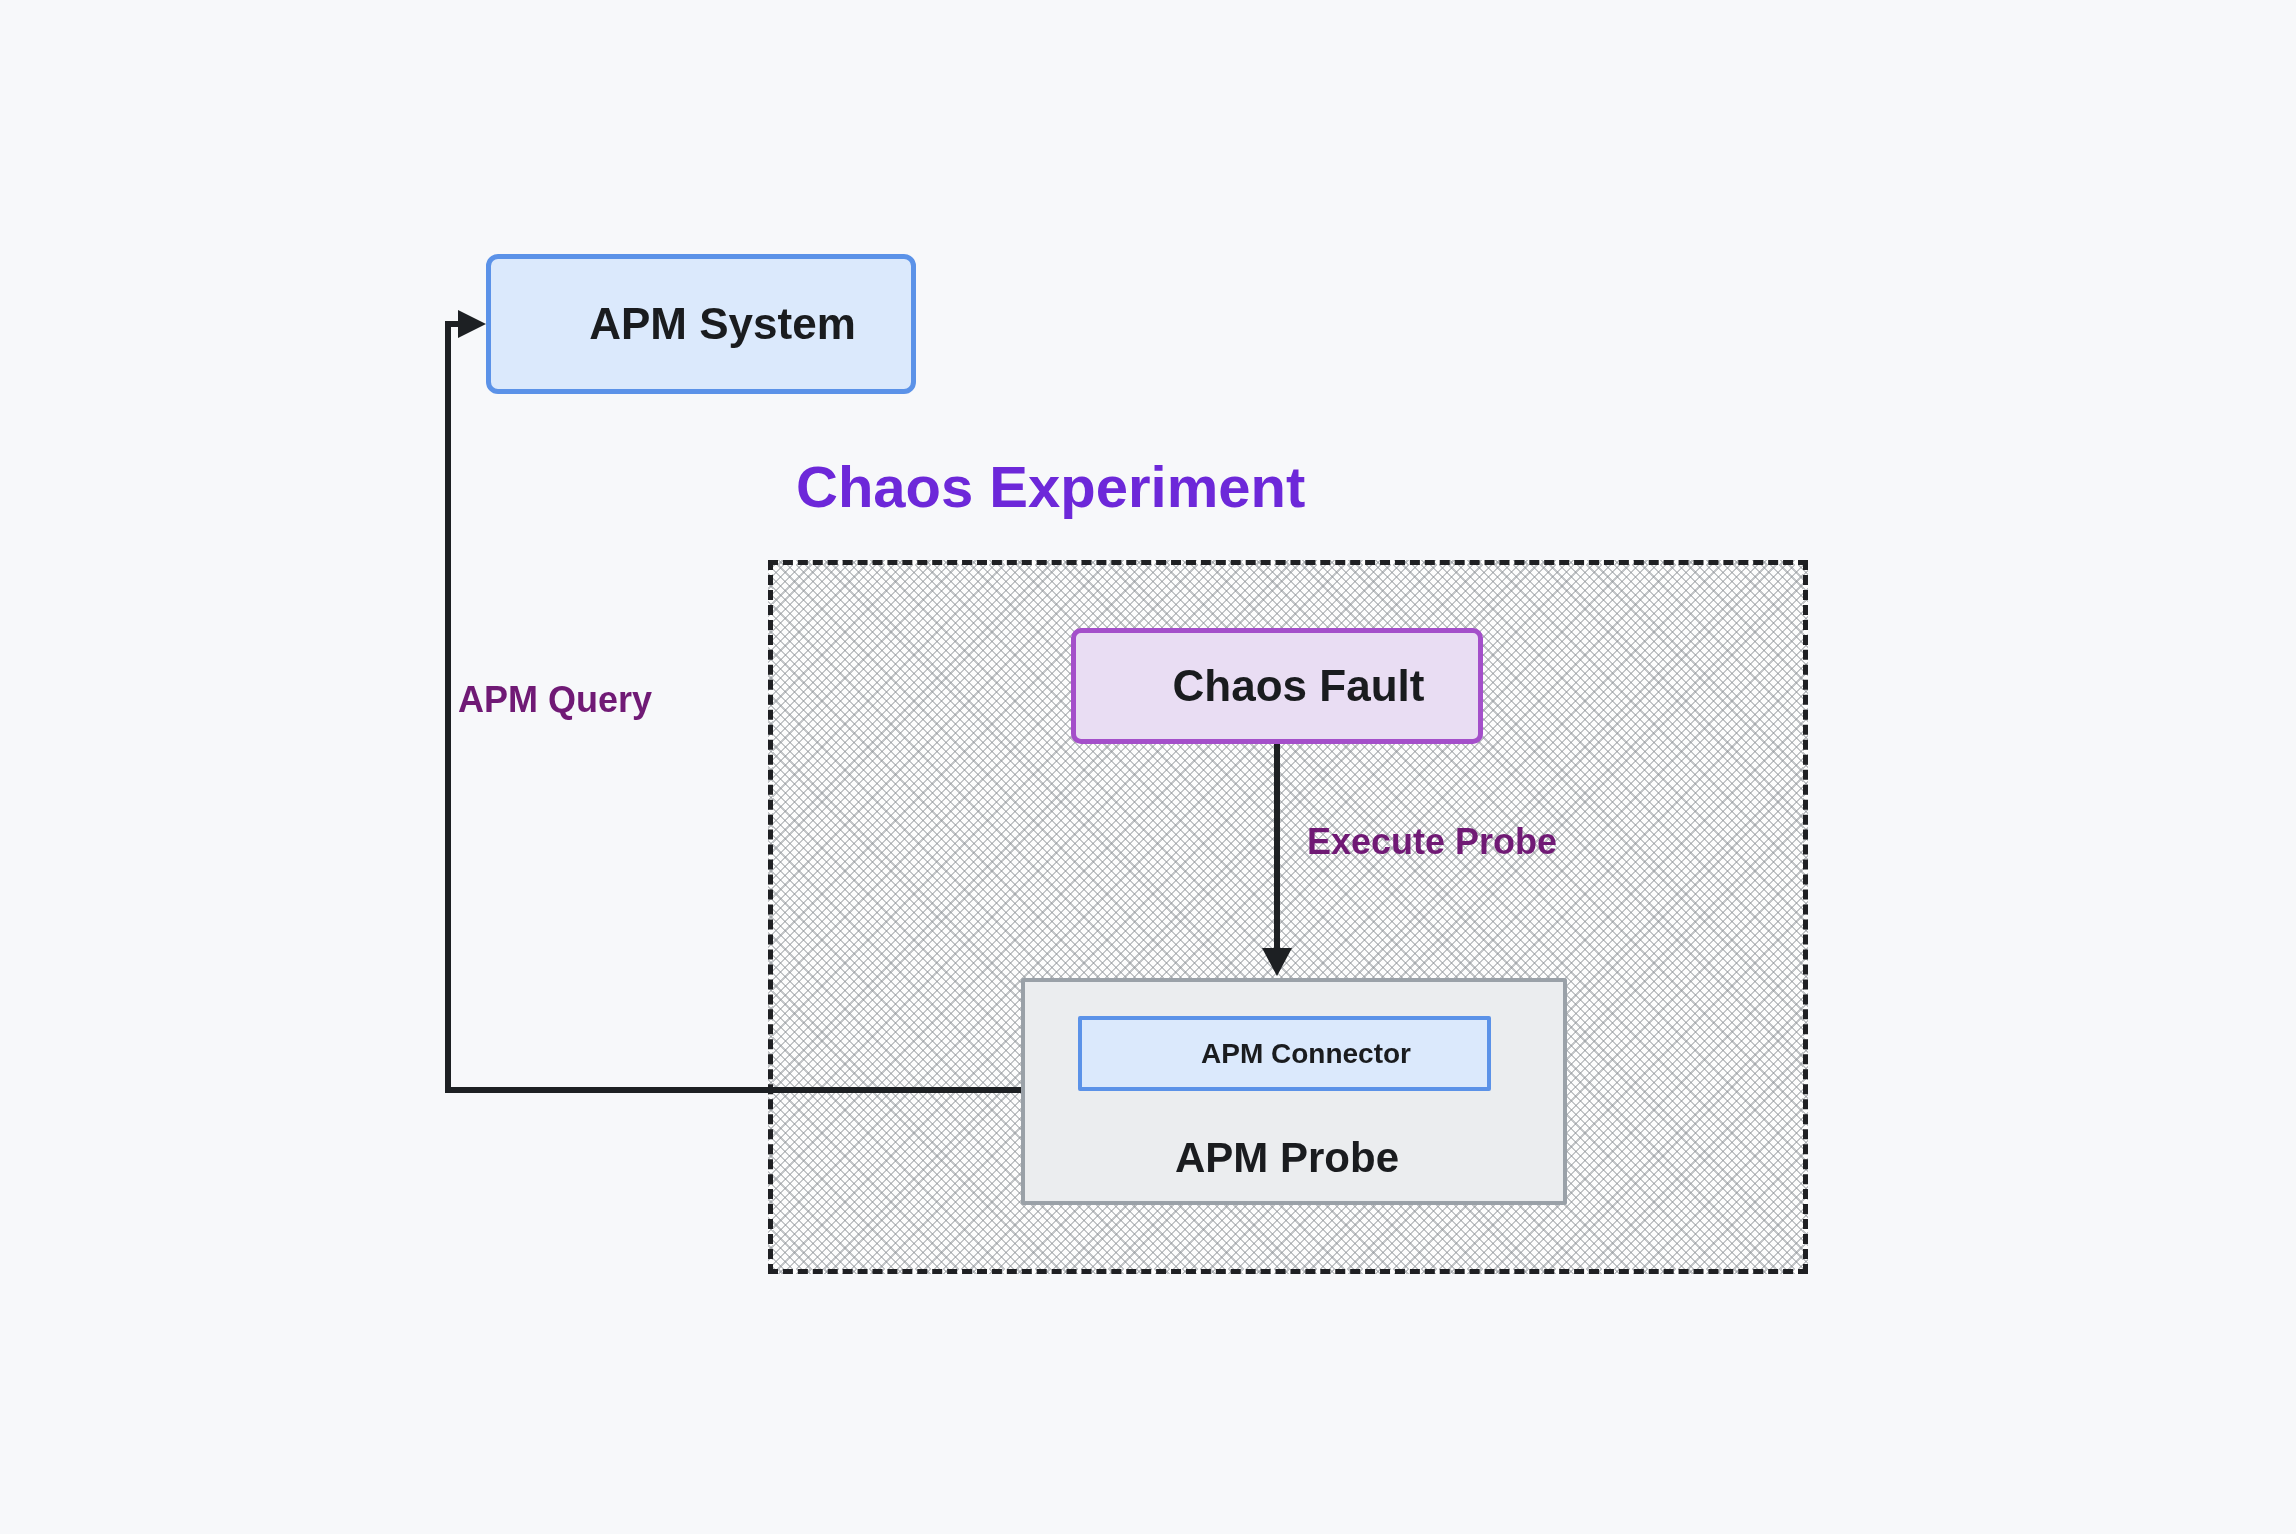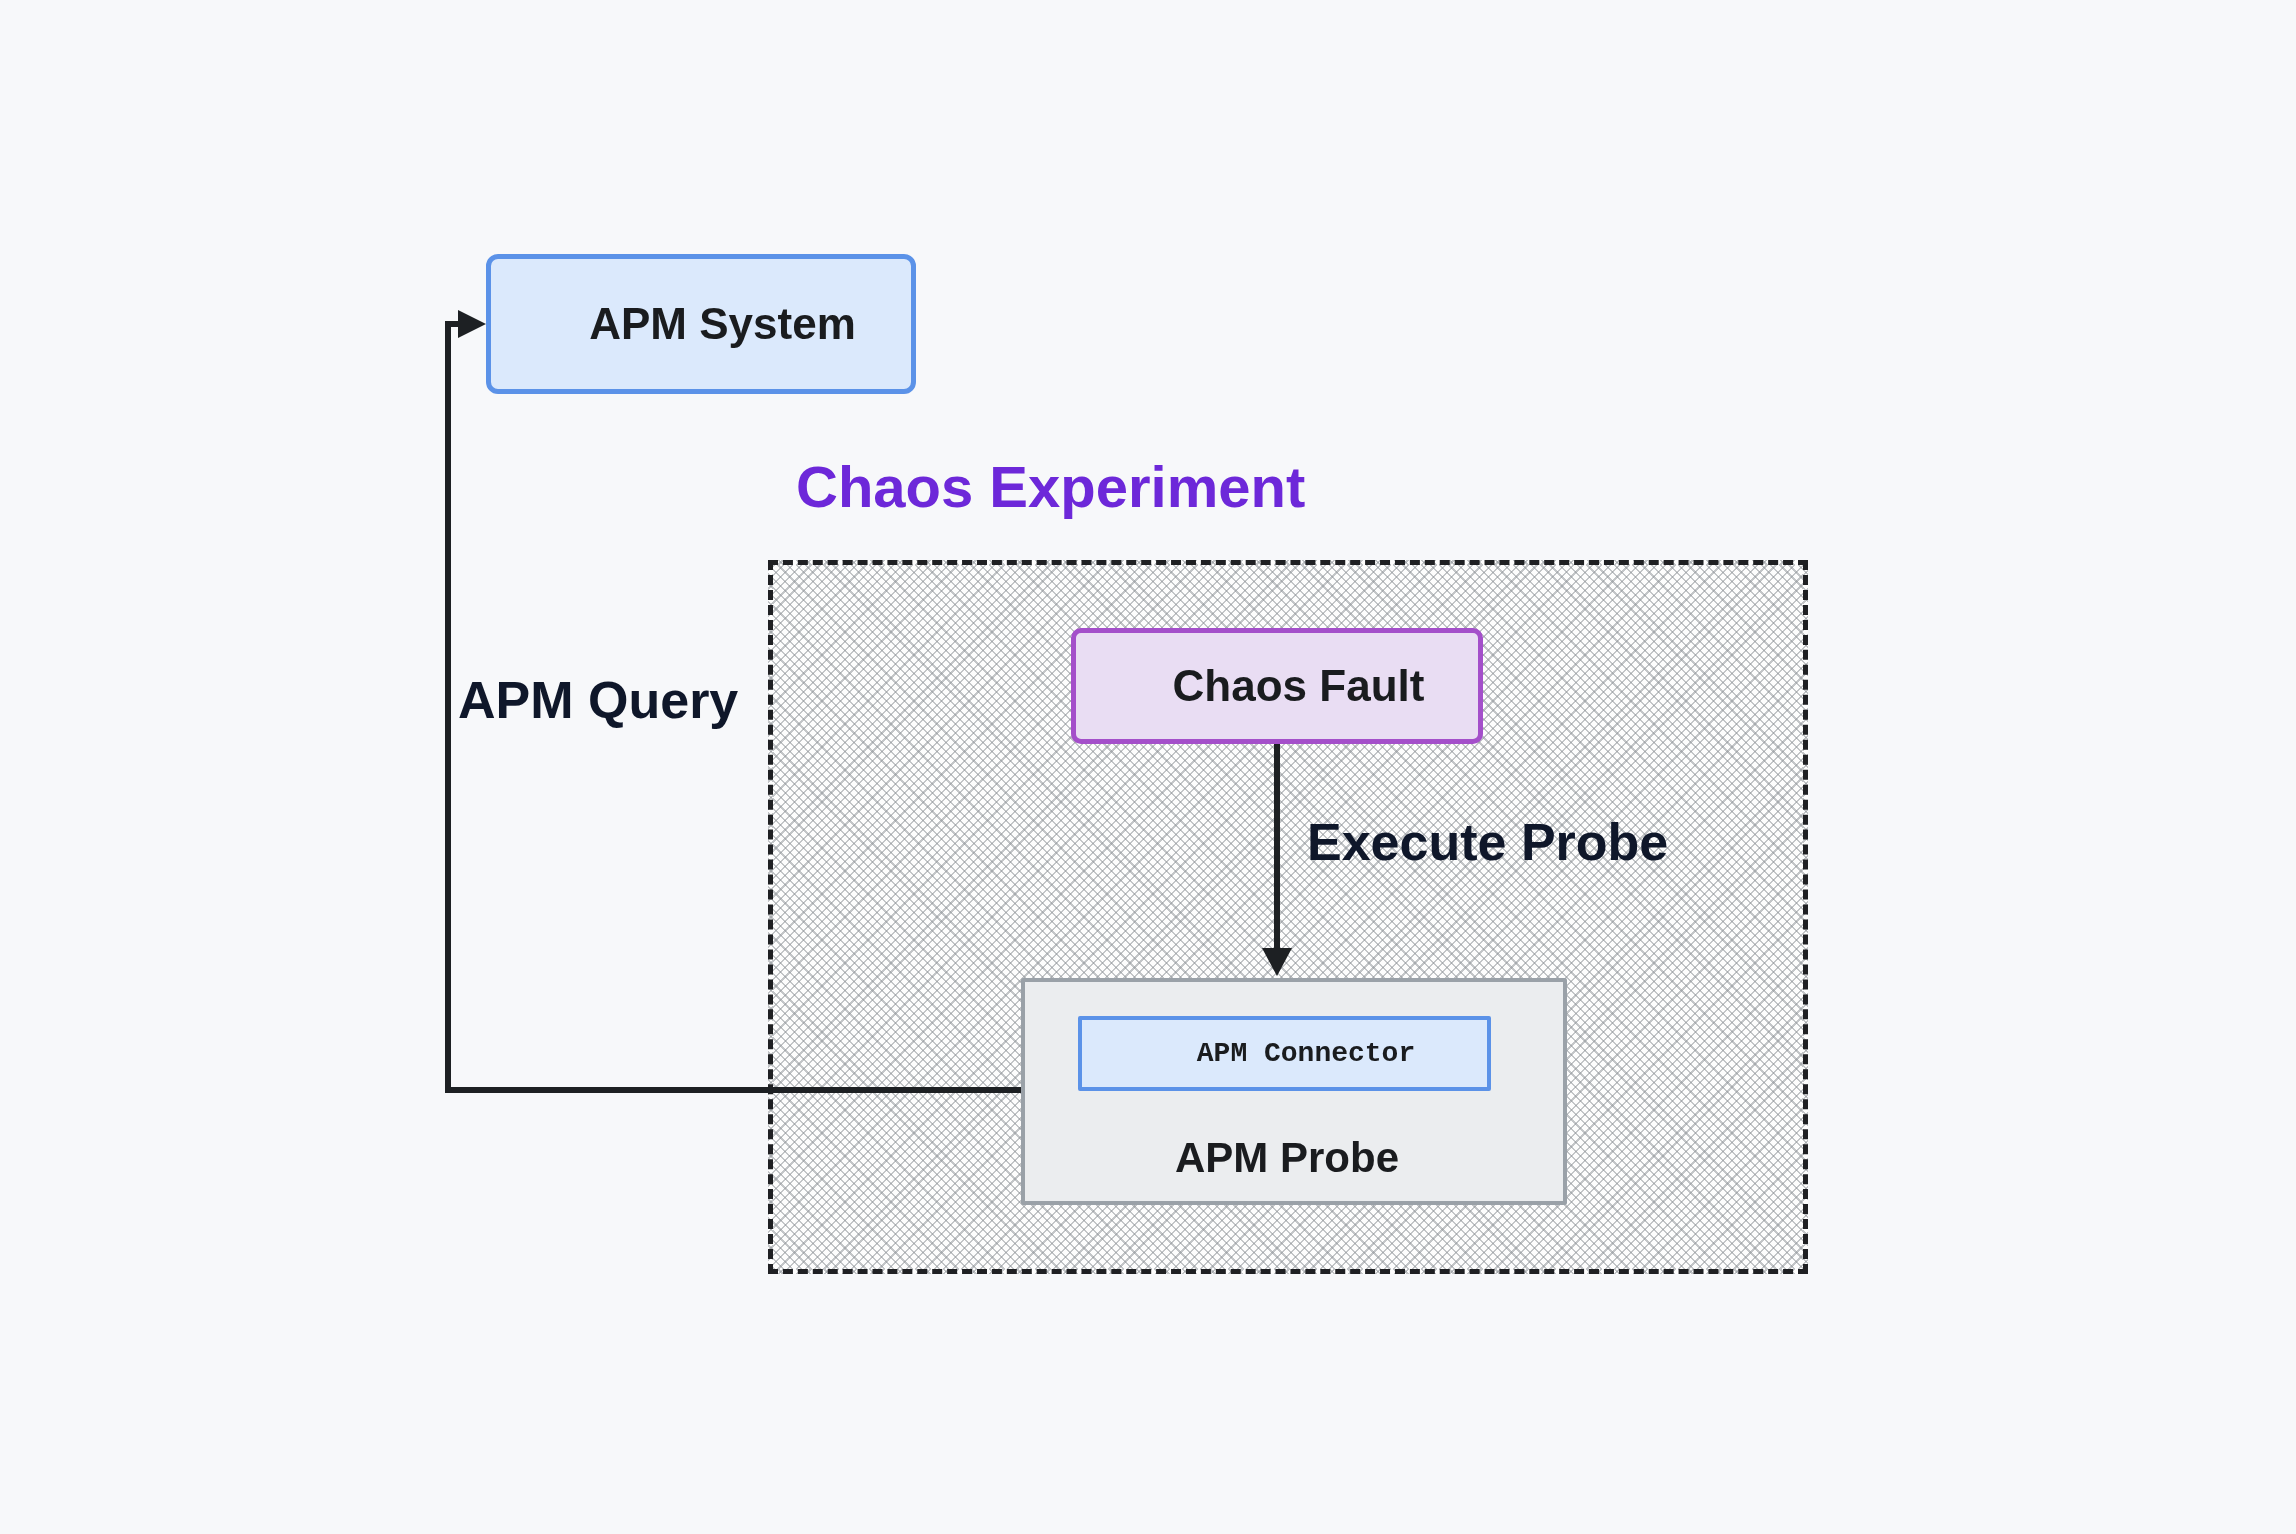--- a/index.html
+++ b/index.html
@@ -82,40 +82,39 @@
     border-radius: 2px;
   }
 
   .apm-connector {
     left: 1078px; top: 1016px;
     width: 413px; height: 75px;
     background: #dbe9fc;
     border: 4px solid #5b92e8;
     border-radius: 2px;
     font-size: 28px;
-    font-family: Liberation Mono, monospace;
   }
 
   .apm-probe-label {
     position: absolute;
     left: 0; right: 14px;
     top: 150px;
     text-align: center;
     font-size: 42px;
     font-weight: 600;
     line-height: 52px;
     color: #1a1c1f;
   }
 
   .edge-label {
     position: absolute;
-    font-size: 52px;
+    font-size: 36px;
     font-weight: 600;
     line-height: 48px;
-    color: #0f172a;
+    color: #701a75;
     white-space: nowrap;
   }
   .apm-query-label   { left: 458px;  top: 676px; }
   .execute-probe-label { left: 1307px; top: 818px; }
 </style>
 </head>
 <body>
 
 <div class="canvas">
 

